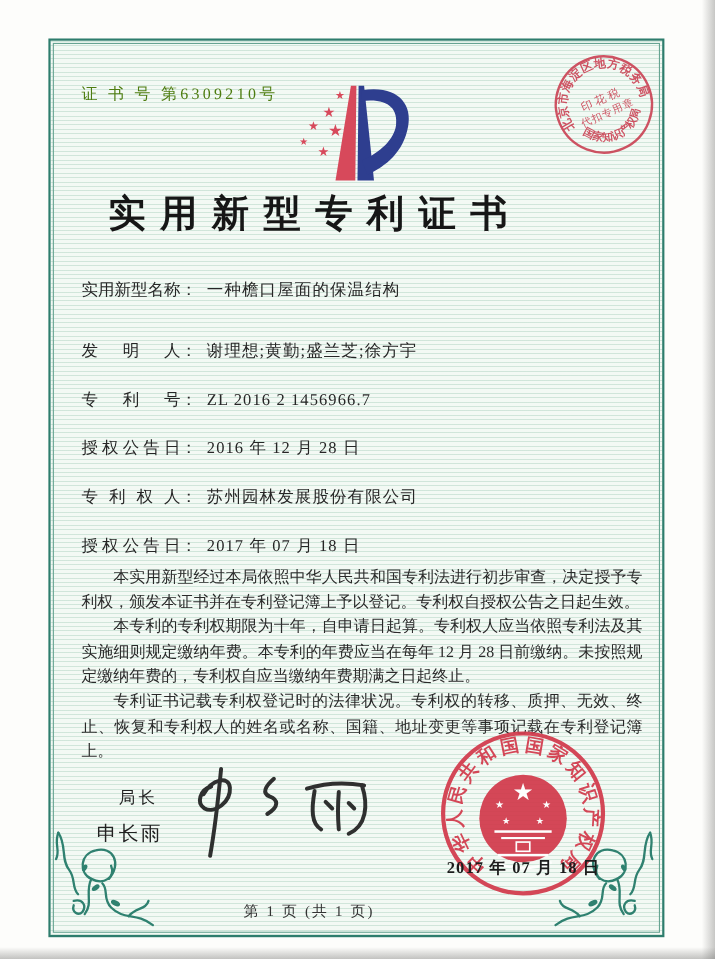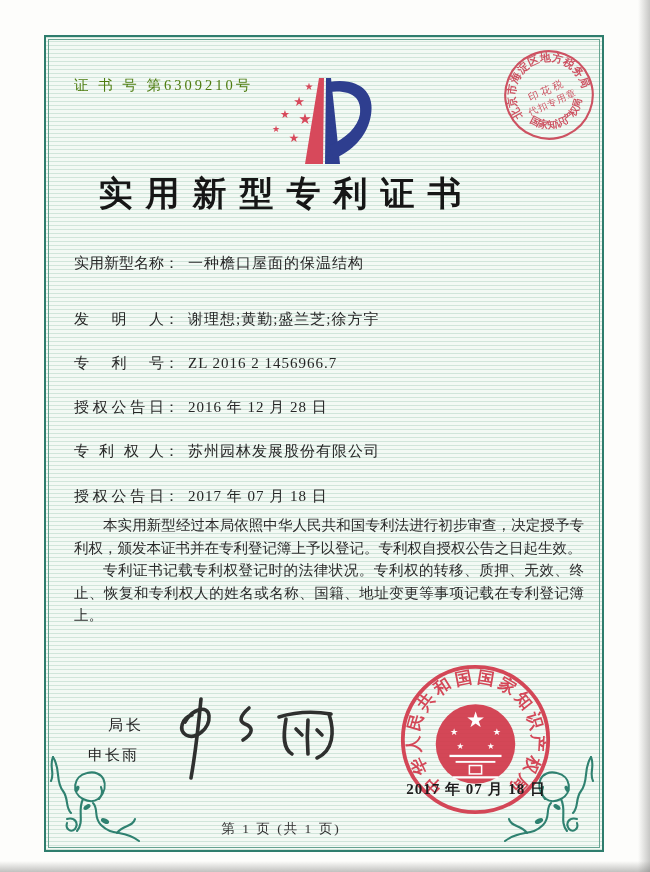--- a/index.html
+++ b/index.html
@@ -33,21 +33,21 @@
   .flabel{display:inline-block;width:90px;text-align:justify;text-align-last:justify;vertical-align:top;}
   .fcolon{margin-right:9px;}
   .fvalue{letter-spacing:1px;text-align:center;}
 
   .body-text{left:74px;top:514px;width:510px;font-size:14.5px;line-height:22.6px;
     text-align:justify;color:#2a2a2a;}
   .body-text p{margin:0;text-indent:2em;}
 
   .director-title{left:88px;top:716px;font-size:15px;letter-spacing:3px;color:#222;
     font-family:"Liberation Sans","DejaVu Sans",sans-serif;margin-left:20px;}
-  .director-name{left:88px;top:746px;font-size:15px;letter-spacing:2px;color:#222;
+  .director-name{left:88px;top:746px;font-size:18px;letter-spacing:2px;color:#222;
     font-family:"Liberation Sans","DejaVu Sans",sans-serif;}
   .signature{left:145px;top:688px;}
 
   .tax-stamp{left:502px;top:48px;width:94px;height:94px;transform:rotate(-24deg);opacity:.85;}
   .official-seal{left:399px;top:663px;width:153px;height:153px;opacity:.93;}
   .seal-date{left:394px;top:780px;width:164px;text-align:center;font-size:15px;
     font-weight:bold;letter-spacing:1px;color:#1c1c1c;}
 
   .footer{left:0;width:562px;top:820px;text-align:center;font-size:13.5px;
     letter-spacing:2px;color:#333;}
@@ -142,20 +142,21 @@
 </div>
 <div class="abs field" style="top:442px;">
   <span class="flabel">专利权人</span><span class="fcolon">：</span><span class="fvalue">苏州园林发展股份有限公司</span>
 </div>
 <div class="abs field" style="top:487px;">
   <span class="flabel">授权公告日</span><span class="fcolon">：</span><span class="fvalue">2017 年 07 月 18 日</span>
 </div>
 
 <div class="abs body-text">
   <p>本实用新型经过本局依照中华人民共和国专利法进行初步审查，决定授予专利权，颁发本证书并在专利登记簿上予以登记。专利权自授权公告之日起生效。</p>
+  <p>本专利的专利权期限为十年，自申请日起算。专利权人应当依照专利法及其实施细则规定缴纳年费。本专利的年费应当在每年 12 月 28 日前缴纳。未按照规定缴纳年费的，专利权自应当缴纳年费期满之日起终止。</p>
   <p>专利证书记载专利权登记时的法律状况。专利权的转移、质押、无效、终止、恢复和专利权人的姓名或名称、国籍、地址变更等事项记载在专利登记簿上。</p>
 </div>
 
 <div class="abs director-title">局长</div>
 <div class="abs director-name">申长雨</div>
 
 <svg class="abs signature" width="205" height="98" viewBox="0 0 205 98">
   <g fill="none" stroke="#1f1f1f" stroke-width="3.6" stroke-linecap="round" opacity="0.92">
 
     <path d="M40,34 C48,20 63,17 64,28 C65,41 50,52 41,47 C33,42 37,30 47,27"></path>

